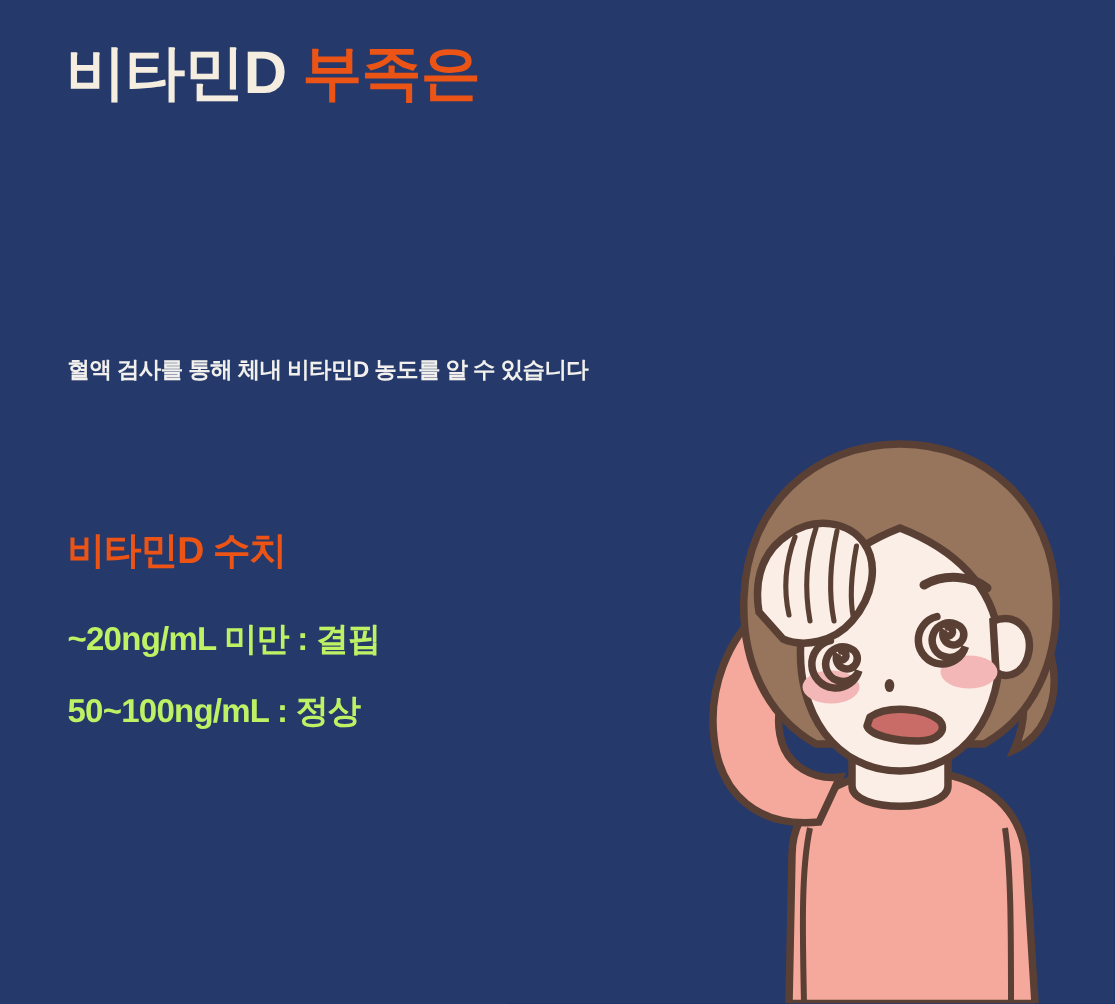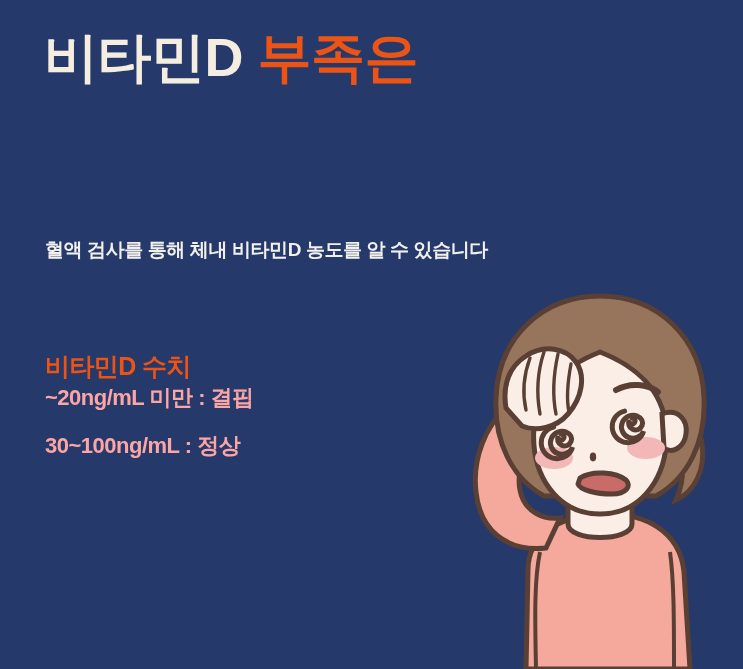--- a/index.html
+++ b/index.html
@@ -21,57 +21,57 @@
     position: absolute;
     left: 44px;
     top: 28px;
     width: 620px;
     line-height: 1.08;
     letter-spacing: -0.5px;
   }
   .headline .line {
     display: block;
     white-space: nowrap;
-    font-size: 54px;
+    font-size: 40px;
     font-weight: 700;
   }
   .headline .line1 { margin-bottom: 6px; }
   .hl-cream { color: #f5ede0; }
   .hl-orange { color: #ec5416; }
 
   
   .subtitle {
     position: absolute;
     left: 45px;
     top: 237px;
-    font-size: 19px;
+    font-size: 15px;
     font-weight: 700;
     color: #f2f0ec;
     letter-spacing: -0.4px;
     white-space: nowrap;
   }
 
   
   .levels {
     position: absolute;
     left: 45px;
     top: 350px;
     width: 330px;
   }
   .levels-title {
     font-size: 25px;
     font-weight: 700;
     color: #ec5416;
     letter-spacing: -0.6px;
-    margin-bottom: 0;
+    margin-bottom: 28px;
   }
   .level-row {
     font-size: 22px;
     font-weight: 600;
-    color: #fca5a5;
+    color: #bef264;
     letter-spacing: -0.5px;
     margin-bottom: 18px;
     white-space: nowrap;
   }
 
   
   .illustration {
     position: absolute;
     left: 440px;
     top: 280px;
@@ -87,21 +87,21 @@
 
   <div class="headline">
     <span class="line line1"><span class="hl-cream">비타민D</span> <span class="hl-orange">부족은</span></span>
   </div>
 
   <div class="subtitle">혈액 검사를 통해 체내 비타민D 농도를 알 수 있습니다</div>
 
   <div class="levels">
     <div class="levels-title">비타민D 수치</div>
     <div class="level-row">~20ng/mL 미만 : 결핍</div>
-    <div class="level-row">30~100ng/mL : 정상</div>
+    <div class="level-row">50~100ng/mL : 정상</div>
   </div>
 
   <div class="illustration">
     <svg width="320" height="389" viewBox="0 0 320 389" xmlns="http://www.w3.org/2000/svg">
       <defs>
         <clipPath id="cardClip">
             <rect x="0" y="0" width="320" height="389"></rect>
           </clipPath>
       </defs>
       <g clip-path="url(#cardClip)">

